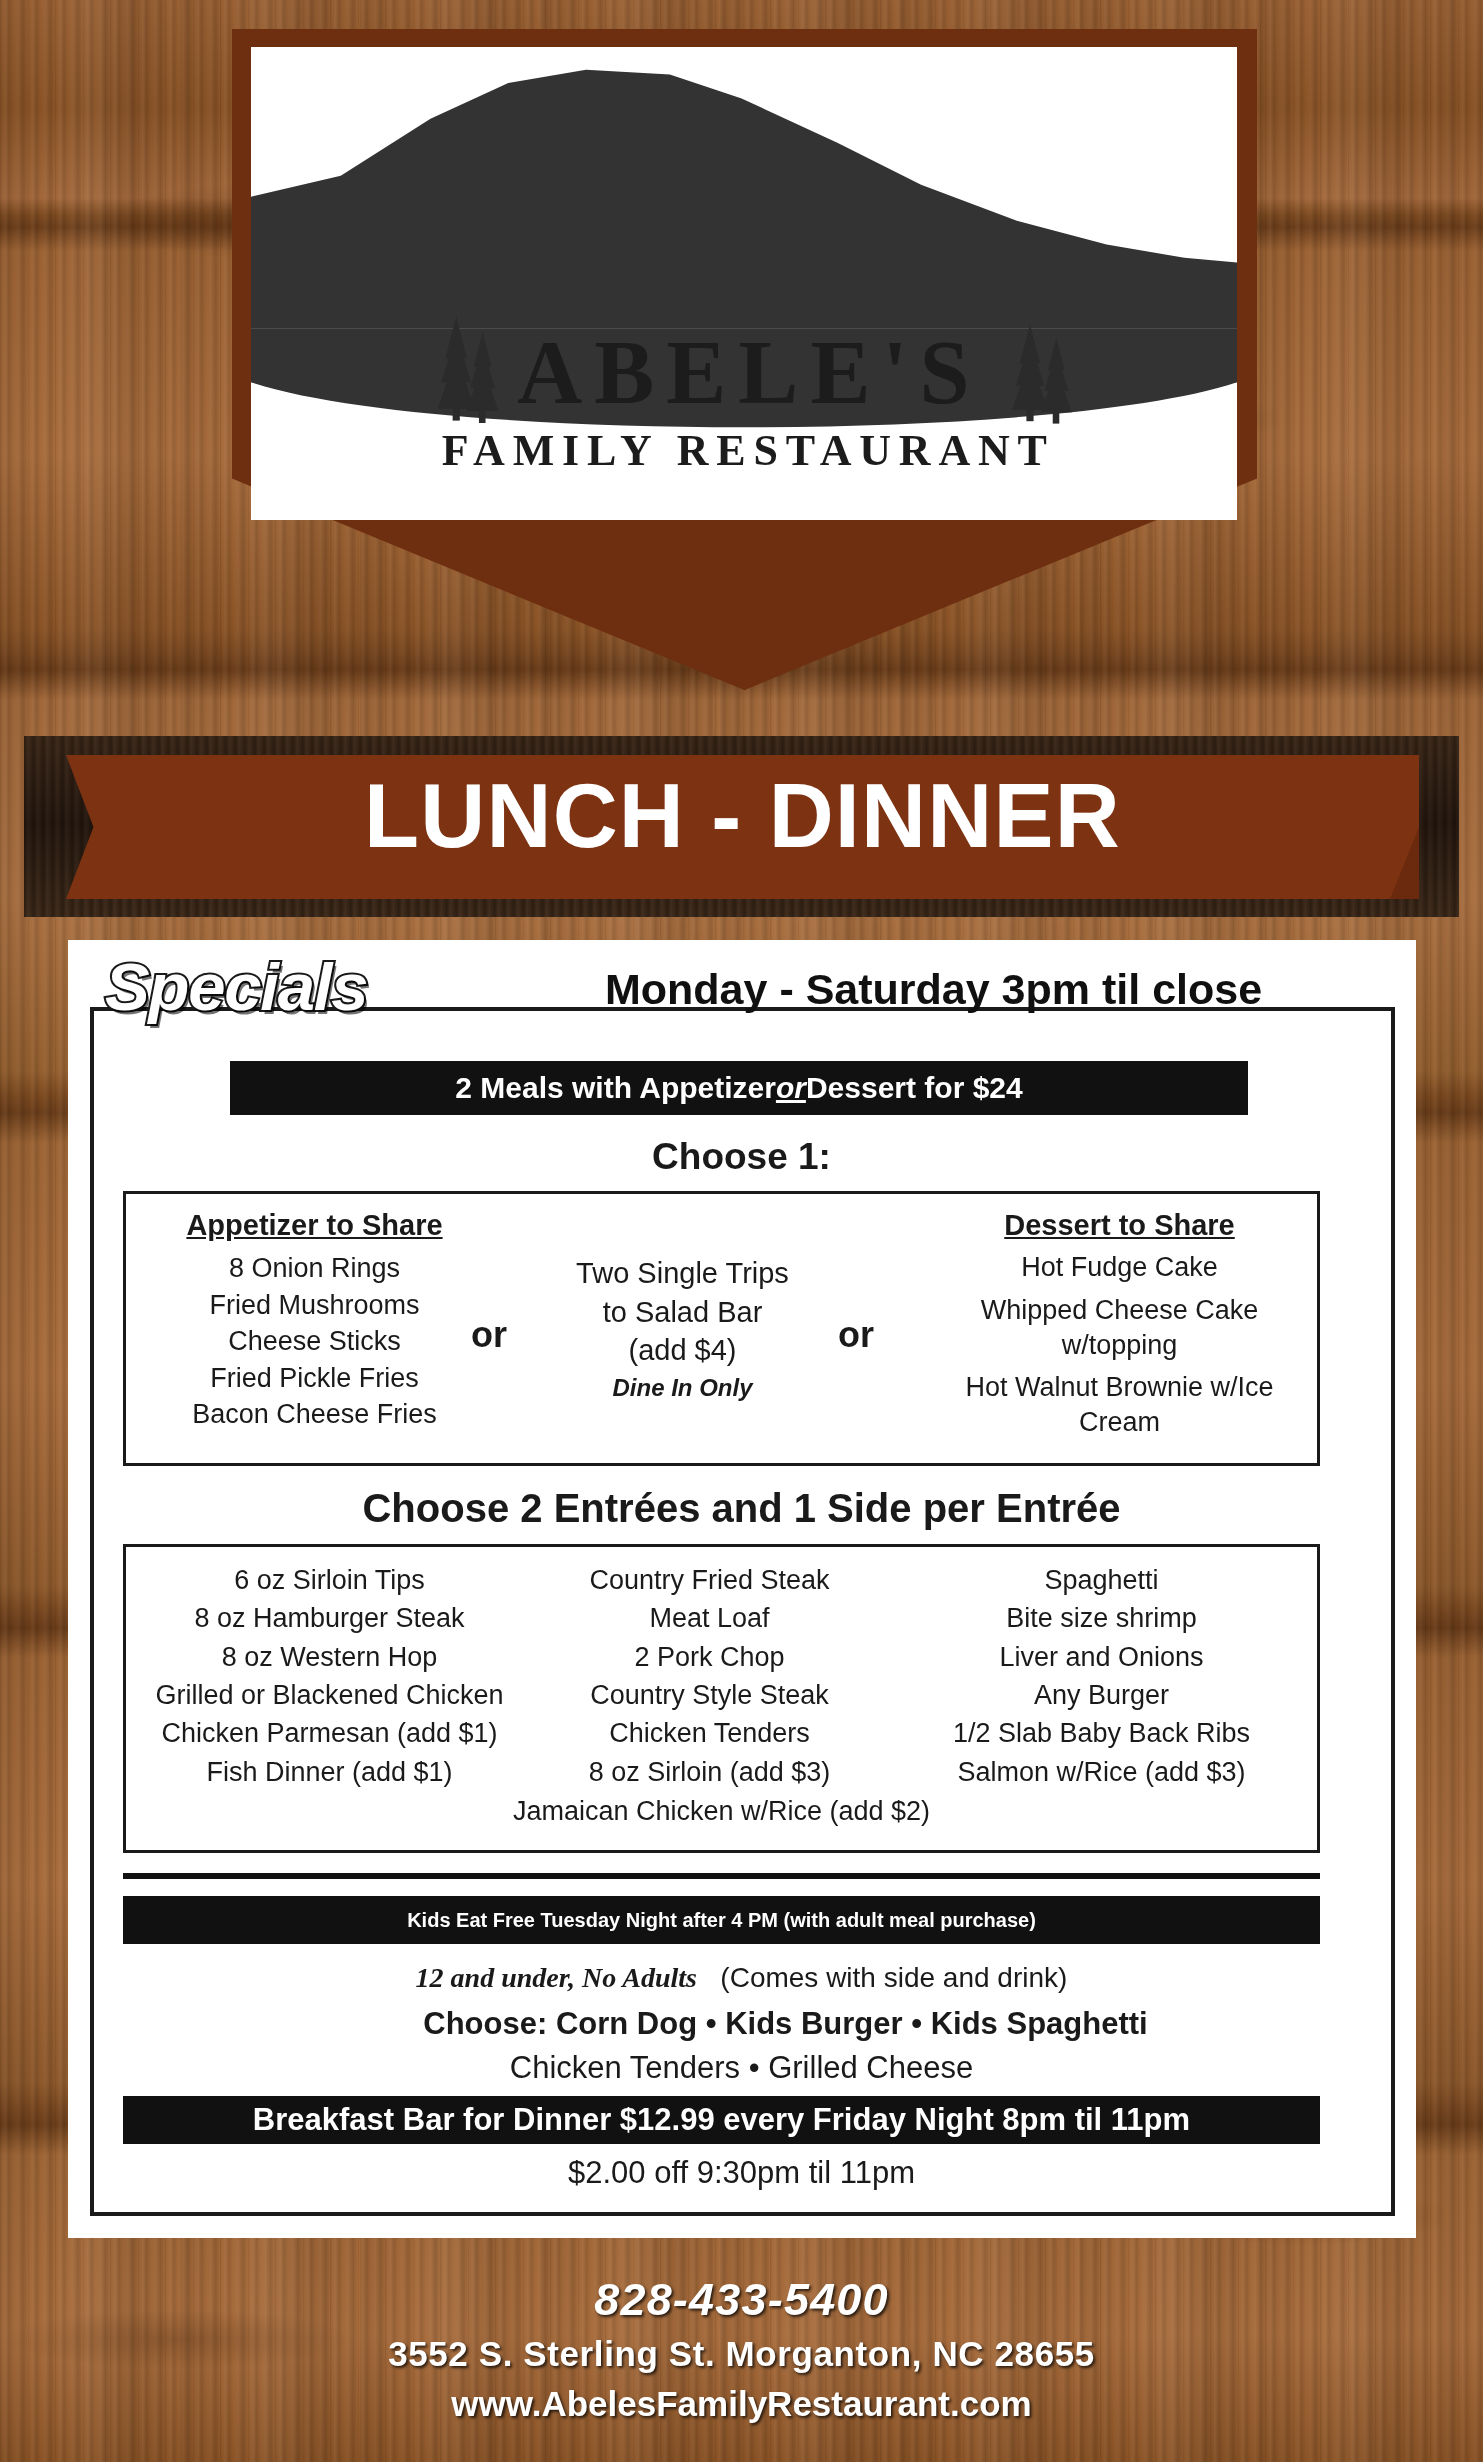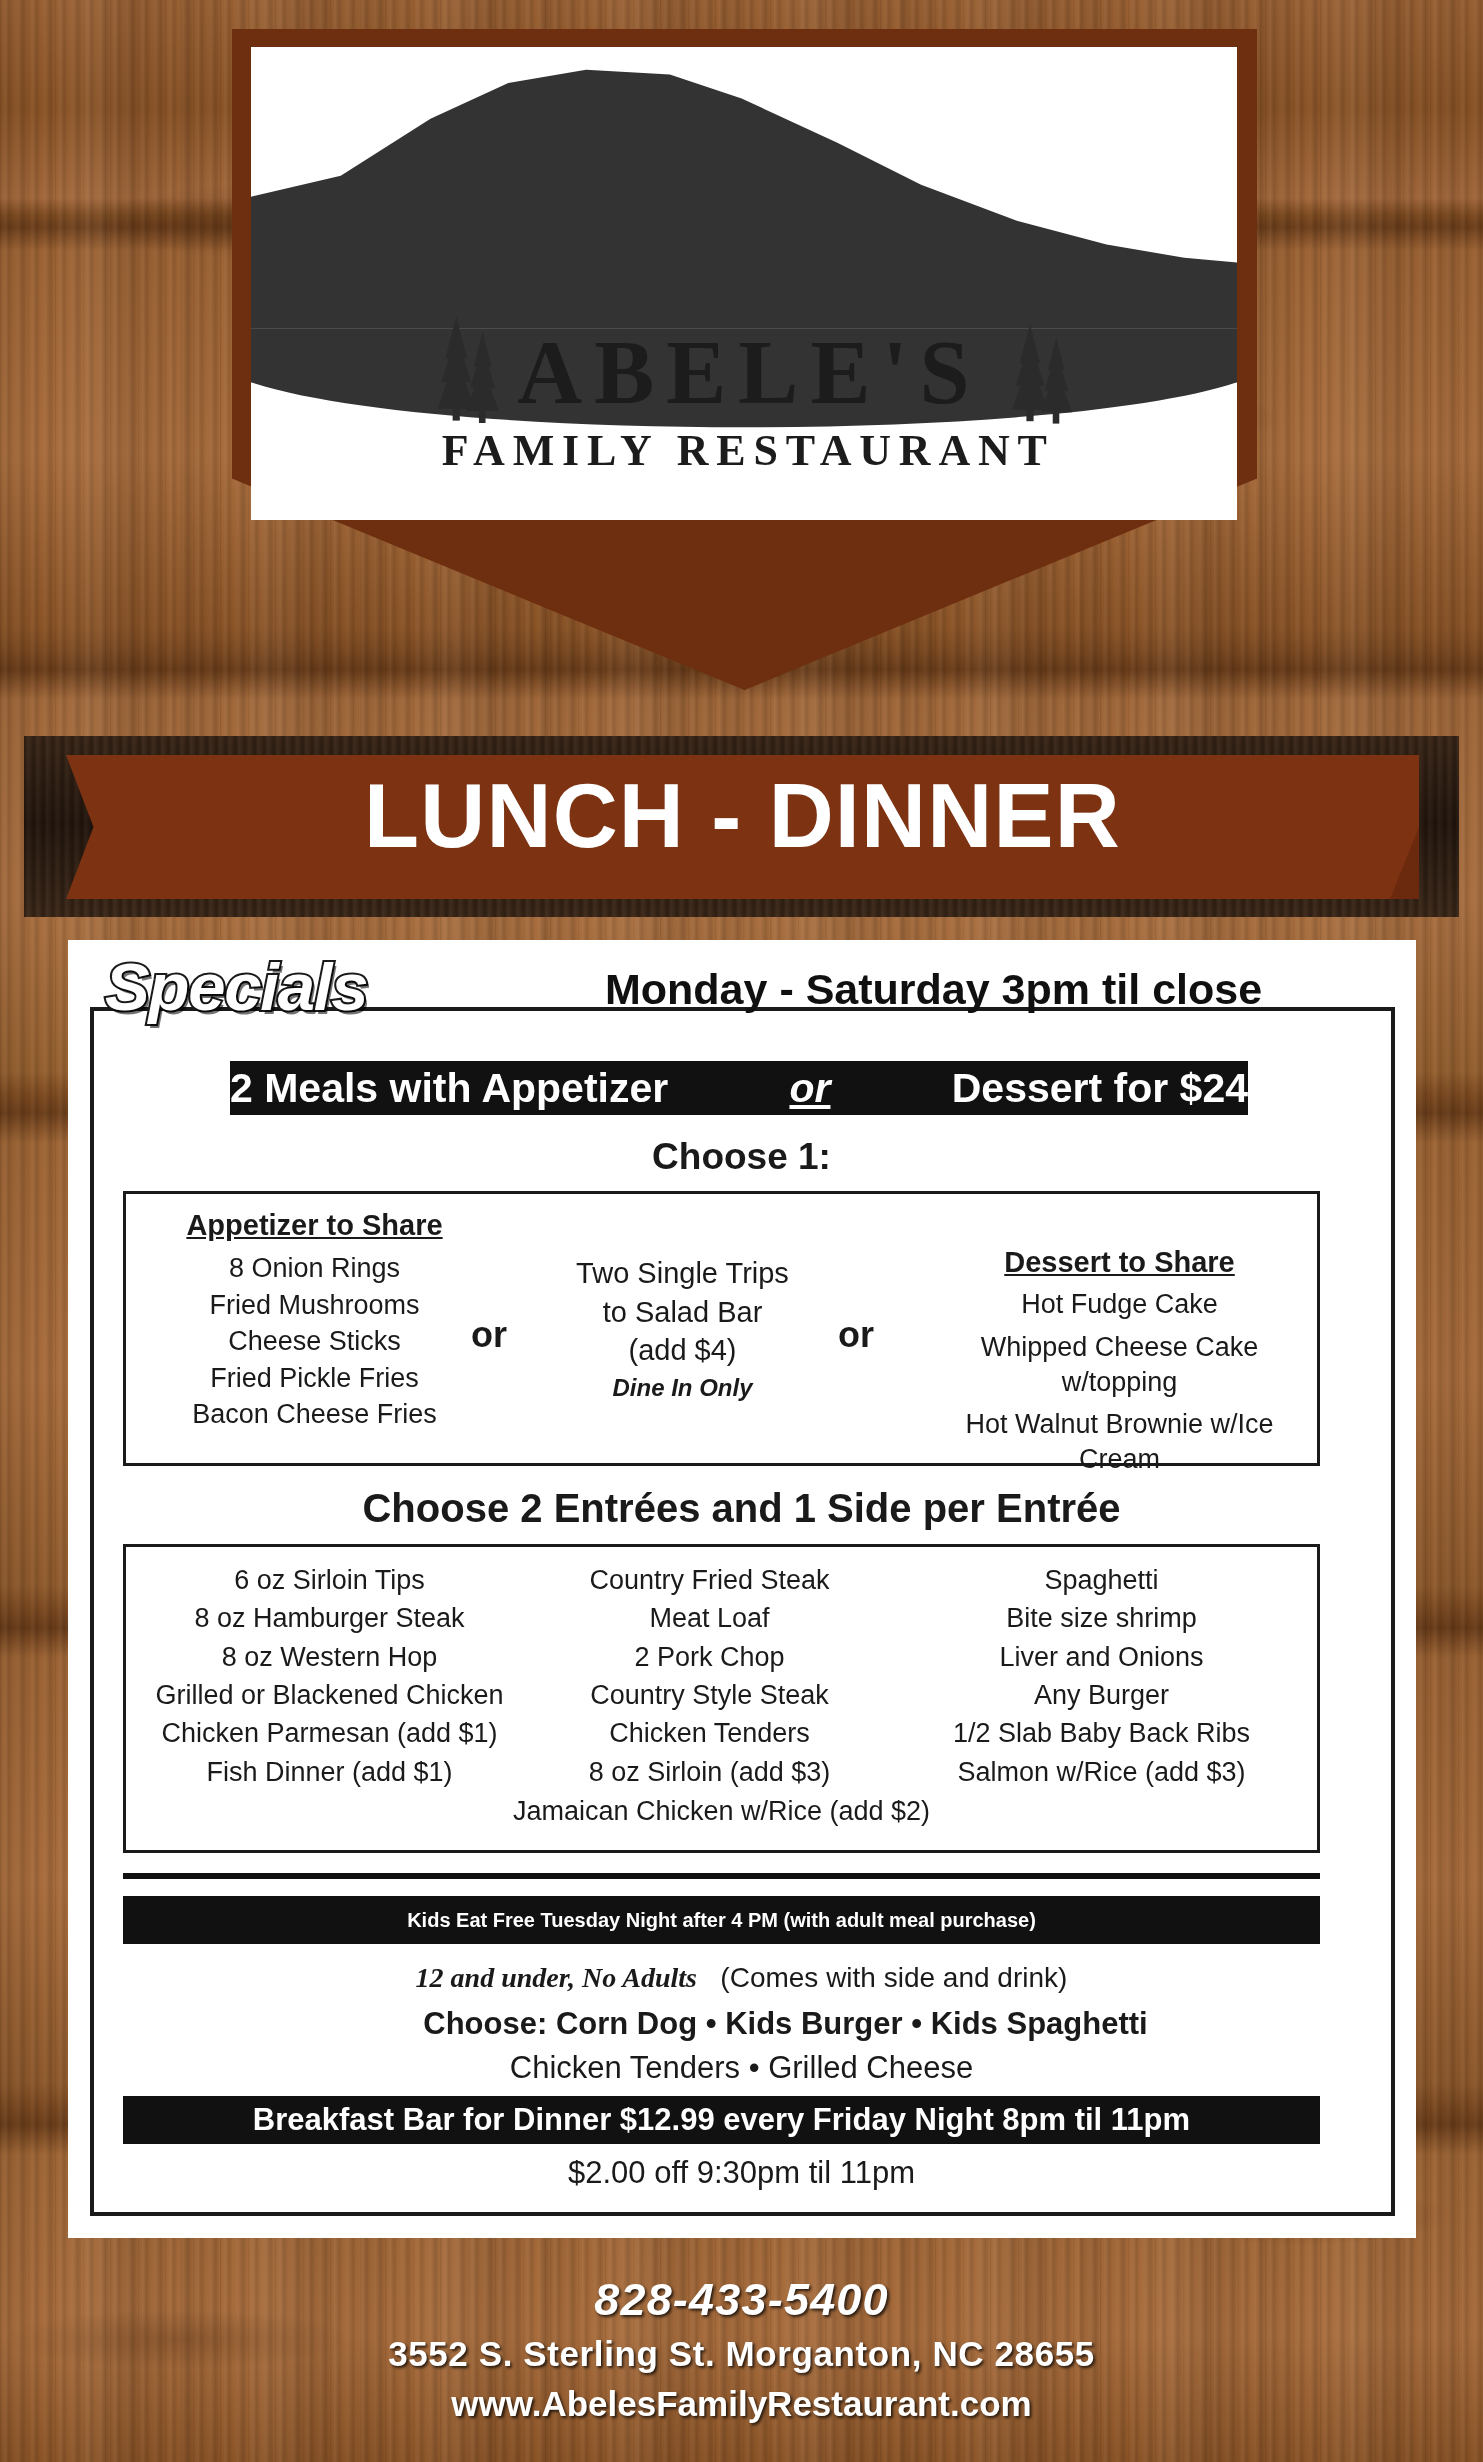--- a/index.html
+++ b/index.html
@@ -197,22 +197,21 @@
     align-items: center;
     justify-content: center;
     text-align: center;
   }
 
   .bar-meals {
     left: 230px;
     top: 1061px;
     width: 1018px;
     height: 54px;
-    font-size: 41px;
-    justify-content: space-between;
+    font-size: 30px;
   }
   .bar-meals u { text-decoration: underline; font-style: italic; }
 
   .choose1 {
     position: absolute;
     left: 0;
     top: 1136px;
     width: 1483px;
     text-align: center;
     font-size: 37px;
@@ -264,21 +263,21 @@
     font-size: 36px;
     font-weight: bold;
     color: #1a1a1a;
     top: 1314px;
   }
   .or-1 { left: 471px; }
   .or-2 { left: 838px; }
   .col-des {
     position: absolute;
     left: 943px;
-    top: 1246px;
+    top: 1209px;
     width: 353px;
   }
   .col-des .col-line { line-height: 1.3; }
   .des-item { margin-bottom: 7.2px; }
 
   .choose2 {
     position: absolute;
     left: 0;
     top: 1486px;
     width: 1483px;

